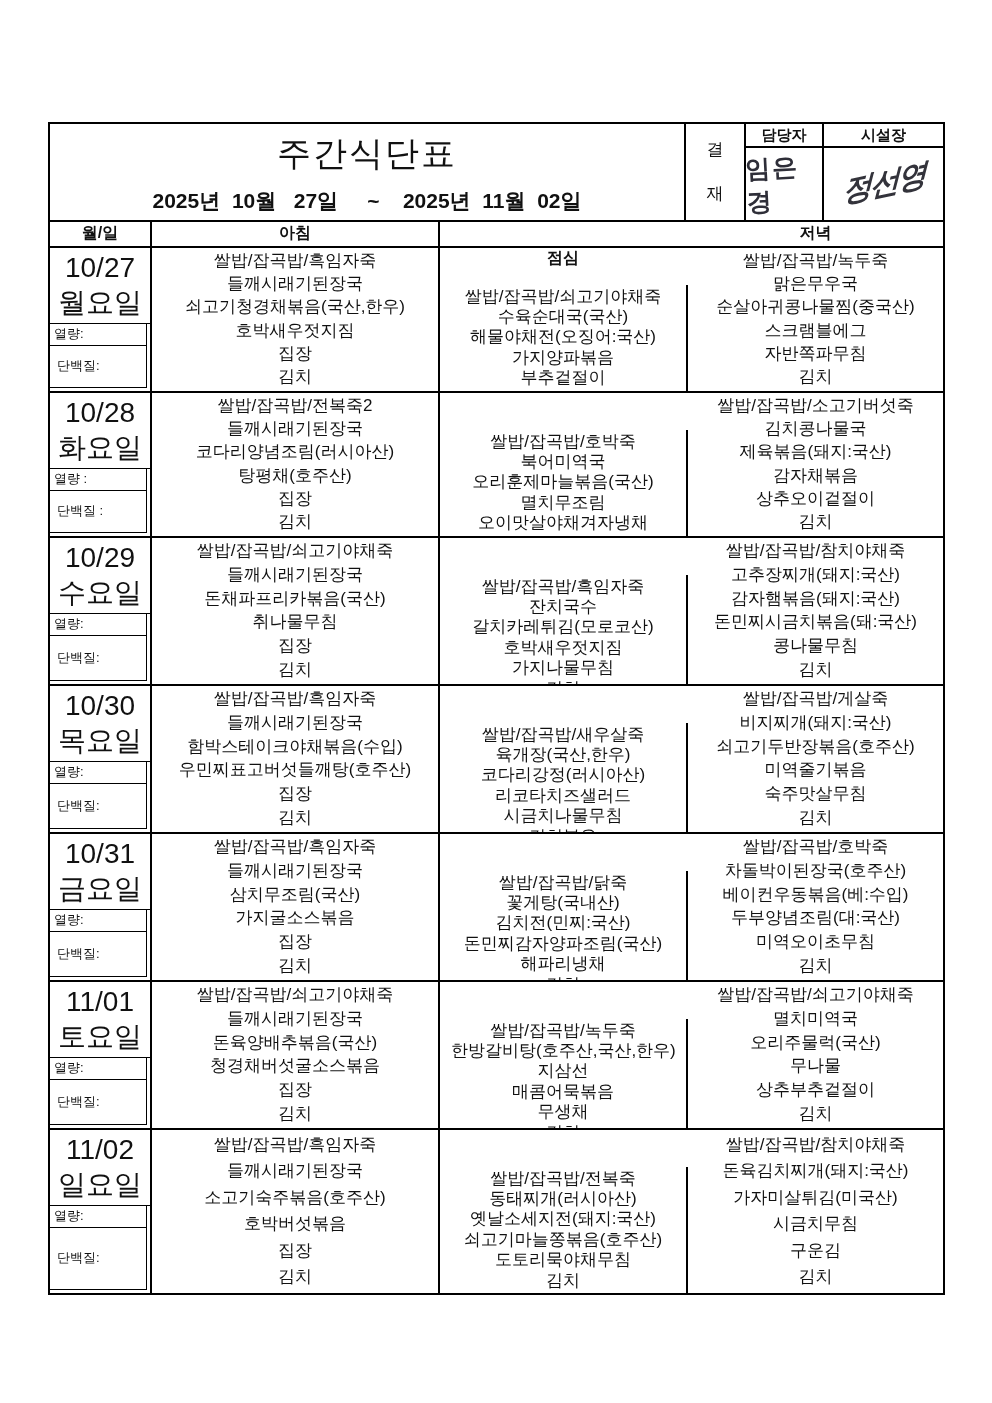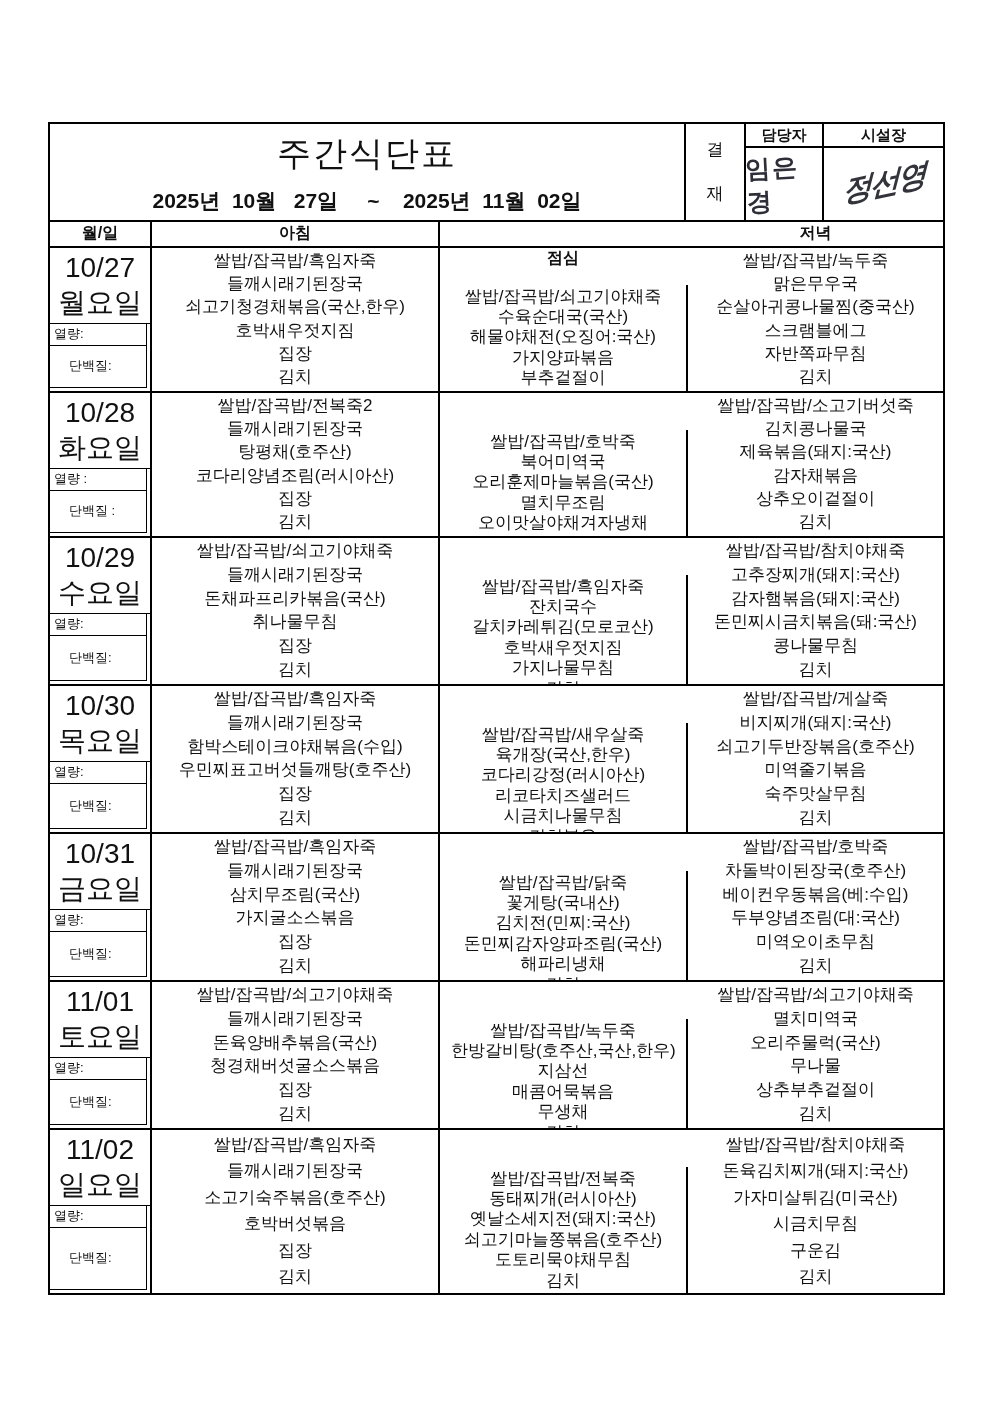--- a/index.html
+++ b/index.html
@@ -71,21 +71,21 @@
   .cal-cell {
     height: 22px; border-bottom: 1px solid #000; border-right: 1px solid #000;
     margin-right: 3px;
     display: flex; align-items: center;
     font-size: 13px; padding-left: 4px;
   }
   .prot-cell {
     flex: 1; border-bottom: 1px solid #000; border-right: 1px solid #000;
     margin-right: 3px; margin-bottom: 3px;
     display: flex; align-items: center;
-    font-size: 13px; padding-left: 19px;
+    font-size: 13px; padding-left: 7px;
   }
   .meal-cell {
     display: flex; flex-direction: column; justify-content: space-around;
     align-items: center; padding: 2px 11px; overflow: hidden;
   }
   .menu-line {
     width: 100%; text-align: center; white-space: nowrap;
     font-size: 17px; line-height: 1.2;
   }
 </style>
@@ -168,22 +168,22 @@
       <div class="date-cell">
         <div>10/28</div>
         <div>화요일</div>
       </div>
       <div class="cal-cell">열량 :</div>
       <div class="prot-cell">단백질 :</div>
     </div>
     <div class="meal-cell w-bf">
           <div class="menu-line">쌀밥/잡곡밥/전복죽2</div>
           <div class="menu-line">들깨시래기된장국</div>
+          <div class="menu-line">코다리양념조림(러시아산)</div>
           <div class="menu-line">탕평채(호주산)</div>
-          <div class="menu-line">코다리양념조림(러시아산)</div>
           <div class="menu-line">집장</div>
           <div class="menu-line">김치</div>
         </div>
     <div class="meal-cell w-lu">
           <div class="menu-line">쌀밥/잡곡밥/호박죽</div>
           <div class="menu-line">북어미역국</div>
           <div class="menu-line">오리훈제마늘볶음(국산)</div>
           <div class="menu-line">멸치무조림</div>
           <div class="menu-line">오이맛살야채겨자냉채</div>
           <div class="menu-line">김치</div>

